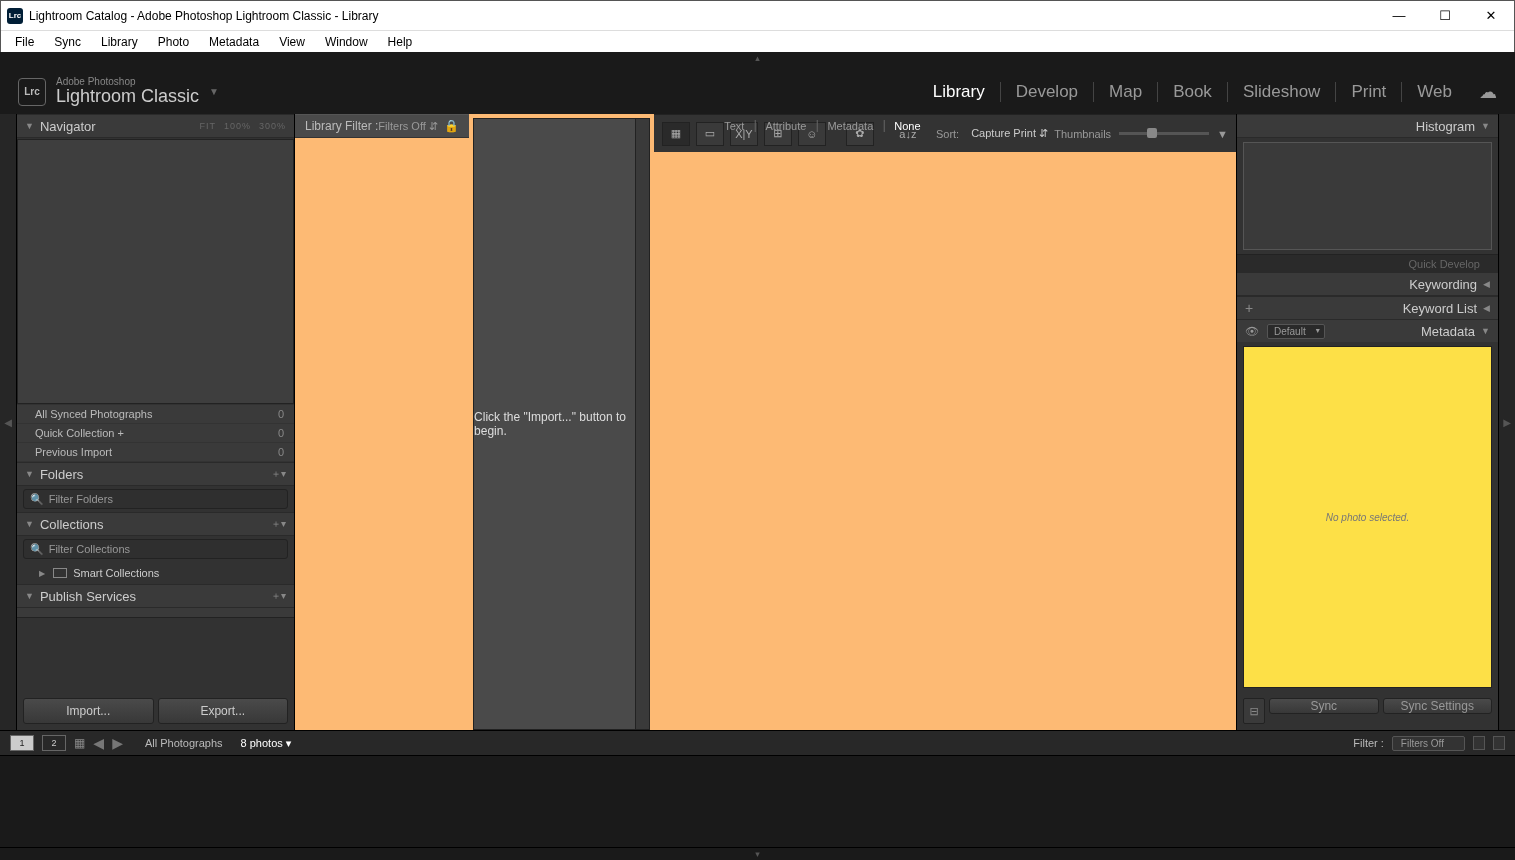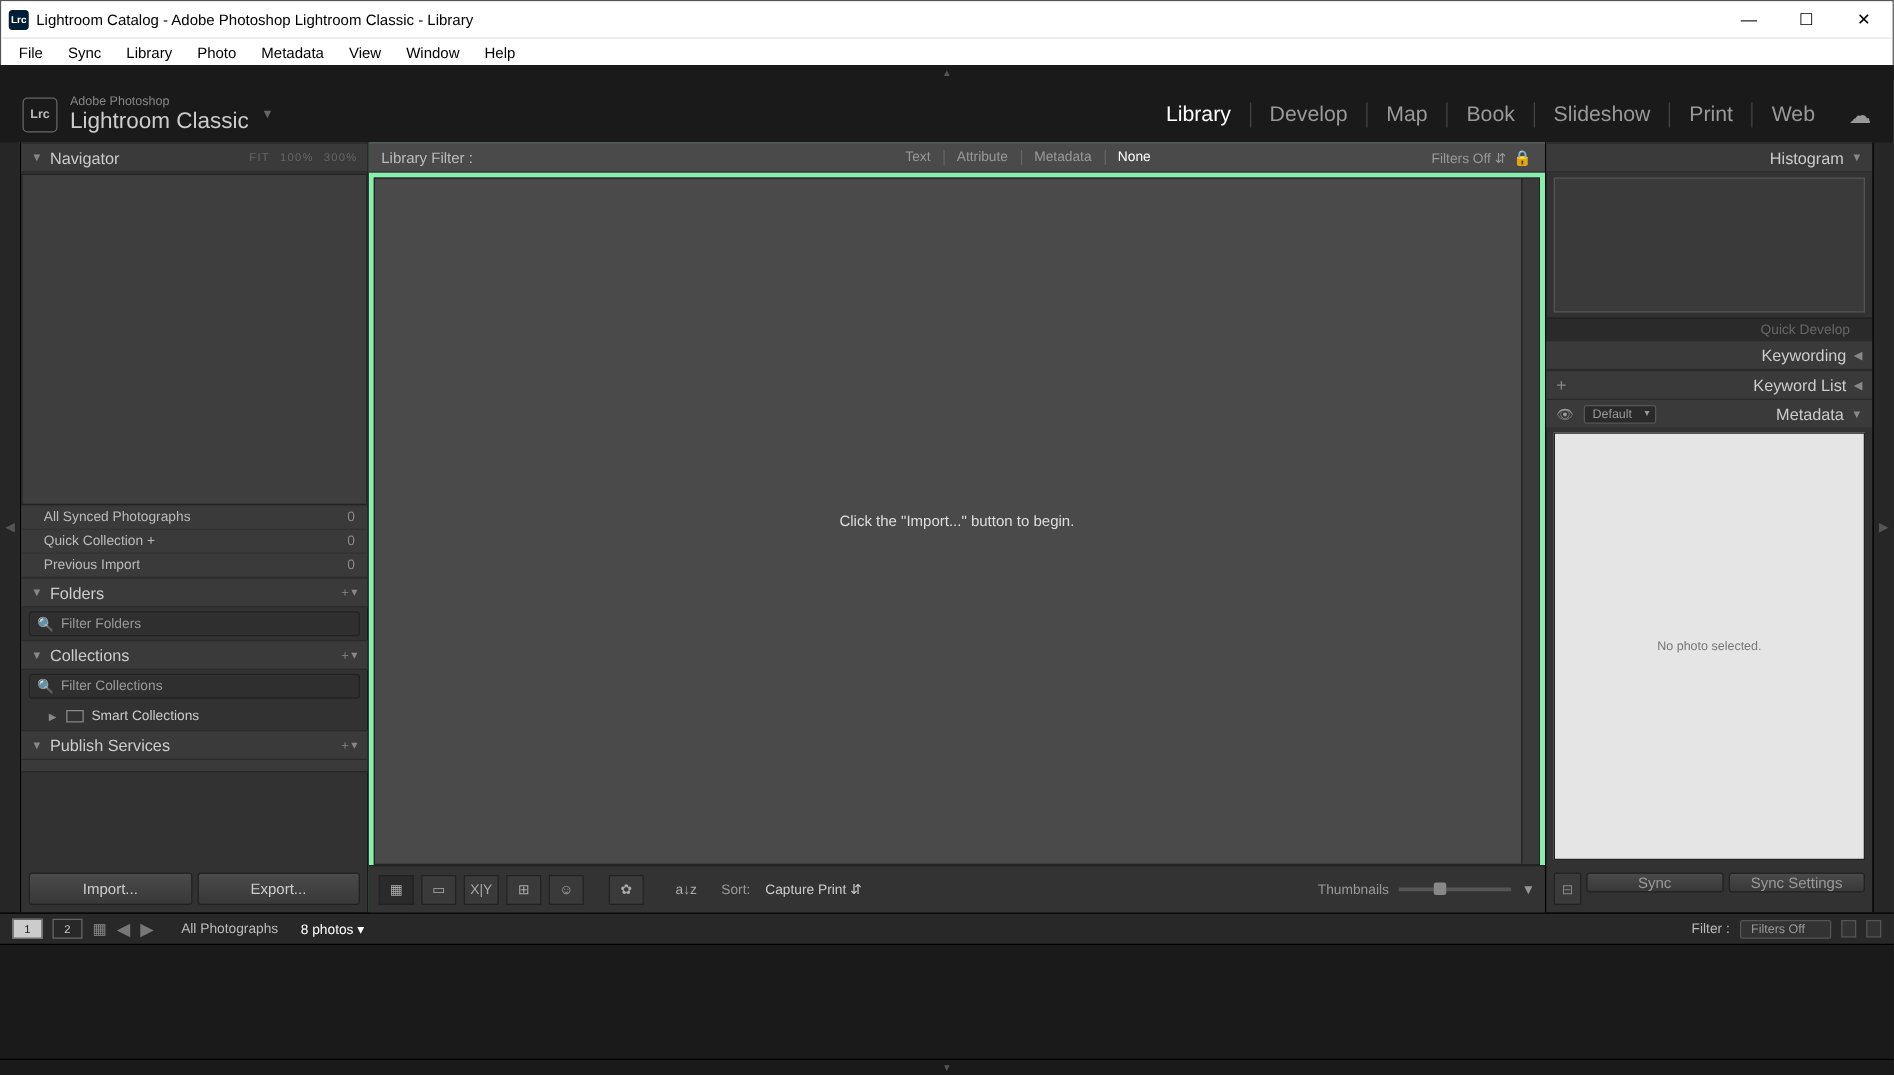--- a/index.html
+++ b/index.html
@@ -24,21 +24,21 @@
   .brandrow .modules .active { color:#fff; font-weight:500;}
   .brandrow .cloud { color:#999; margin-left:12px; font-size:18px;}
   
   .middle { flex:1; display:flex; min-height:0;}
   .edgebar { width:17px; background:#262626; display:flex; align-items:center; justify-content:center; color:#555; font-size:10px;}
   .edgebar.left{border-right:1px solid #000;}
   .edgebar.right{border-left:1px solid #000;}
   
   .leftpanel { width:278px; background:#323232; display:flex; flex-direction:column; border-right:1px solid #000;}
   .rightpanel { width:262px; background:#323232; display:flex; flex-direction:column; border-left:1px solid #000;}
-  .centerpanel { flex:1; background:#86efac; display:flex; flex-direction:column;}
+  .centerpanel { flex:1; background:#fdba74; display:flex; flex-direction:row;}
   
   .panel-header { height:24px; background:#3a3a3a; display:flex; align-items:center; padding:0 8px; color:#ccc; font-size:13px; border-bottom:1px solid #2a2a2a; border-top:1px solid #2a2a2a;}
   .panel-header .tri { color:#888; font-size:9px; margin-right:6px;}
   .panel-header .plus { margin-left:auto; color:#888; font-size:10px;}
   .panel-header.right-align { justify-content:flex-end;}
   .panel-header.right-align .tri { margin-left:6px; margin-right:0;}
   
   .nav-body { height:265px; background:#3e3e3e; border:1px solid #222; margin:1px 0;}
   .nav-zoom { margin-left:auto; color:#666; font-size:9px; letter-spacing:1px;}
   .nav-zoom span{margin-left:8px;}
@@ -78,21 +78,21 @@
   .toolbar .slider::after{content:"";position:absolute;left:28px;top:-4px;width:10px;height:10px;background:#888;border-radius:2px;}
   
   .right-hist { height:108px; margin:4px 6px; border:1px solid #555; background:#3a3a3a;}
   .right-cutoff { height:18px; background:#2a2a2a; margin:0 0 0 0; border-top:1px solid #222; color:#666;font-size:11px; display:flex; align-items:center; justify-content:flex-end; padding-right:18px; overflow:hidden;}
   
   .metarow { height:22px; display:flex; align-items:center; padding:0 8px; color:#999; font-size:11px; background:#3a3a3a;}
   .metarow .eye{margin-right:8px;}
   .metarow .dd2{background:#2a2a2a;border:1px solid #555;padding:1px 18px 1px 6px;font-size:10px;border-radius:2px; position:relative;}
   .metarow .dd2::after{content:"▾";position:absolute;right:4px;top:1px;font-size:8px;}
   
-  .meta-body { flex:1; background:#e5e5e5; margin:4px 6px; border:1px solid #222; display:flex; align-items:center; justify-content:center; color:#777; font-size:10px; }
+  .meta-body { flex:1; background:#fde047; margin:4px 6px; border:1px solid #222; display:flex; align-items:center; justify-content:center; color:#777; font-size:10px; font-style:italic;}
   
   .right-buttons { padding:6px; display:flex; gap:4px;}
   .right-buttons .sq{width:22px;height:26px;background:#3a3a3a;border:1px solid #222;border-radius:2px;display:flex;align-items:center;justify-content:center;color:#888;font-size:11px;}
   .right-buttons button{flex:1;height:16px;background:linear-gradient(#4a4a4a,#383838);border:1px solid #222;color:#999;font-size:12px;border-radius:3px;}
   
   .filmstrip-top { height:26px; background:#282828; border-top:1px solid #000; border-bottom:1px solid #000; display:flex; align-items:center; padding:0 10px; color:#bbb; font-size:11px; gap:8px;}
   .filmstrip-top .monbtn{width:24px;height:16px;border:1px solid #666;display:flex;align-items:center;justify-content:center;font-size:9px;color:#ccc;}
   .filmstrip-top .monbtn.active{background:#ccc;color:#222;}
   .filmstrip-top .navarr{color:#777;font-size:14px;}
   .filmstrip-top .gridico{color:#888;font-size:12px;}

